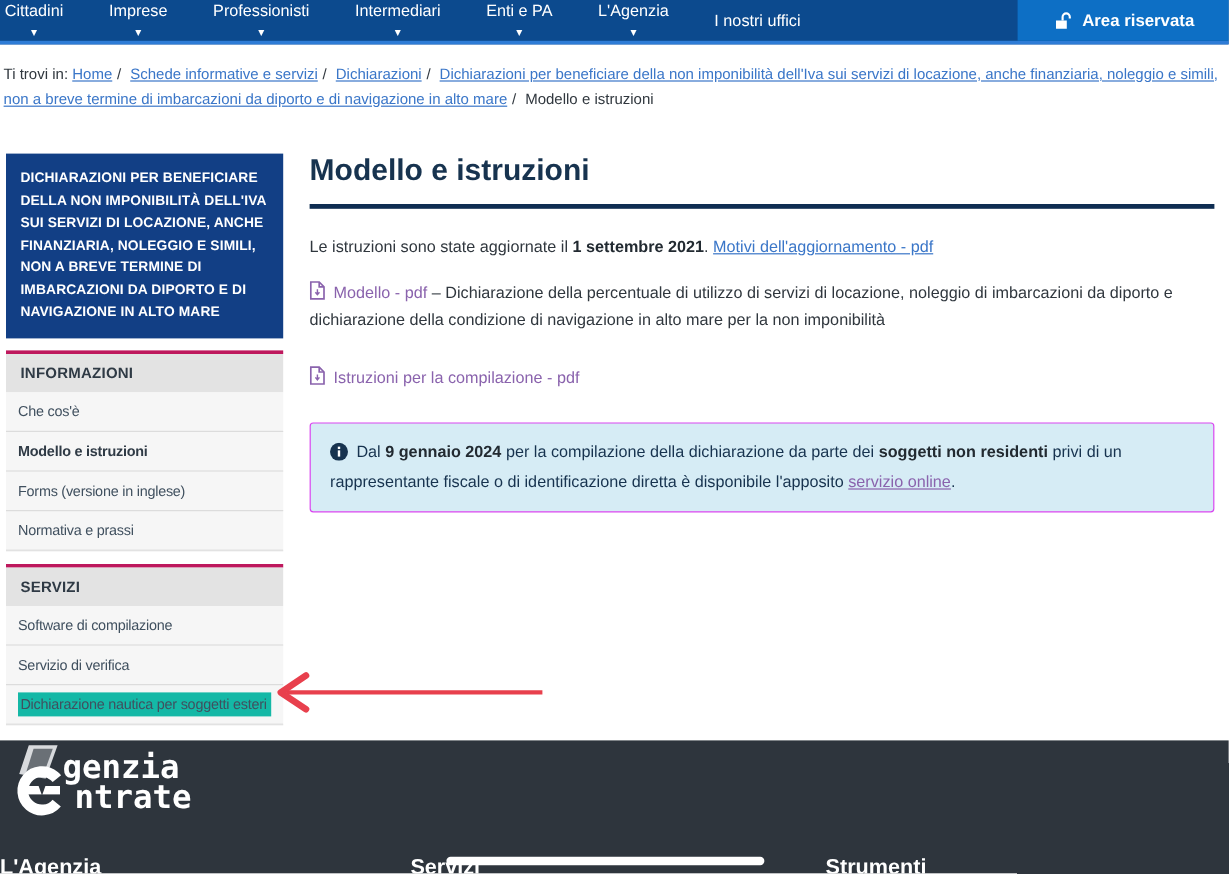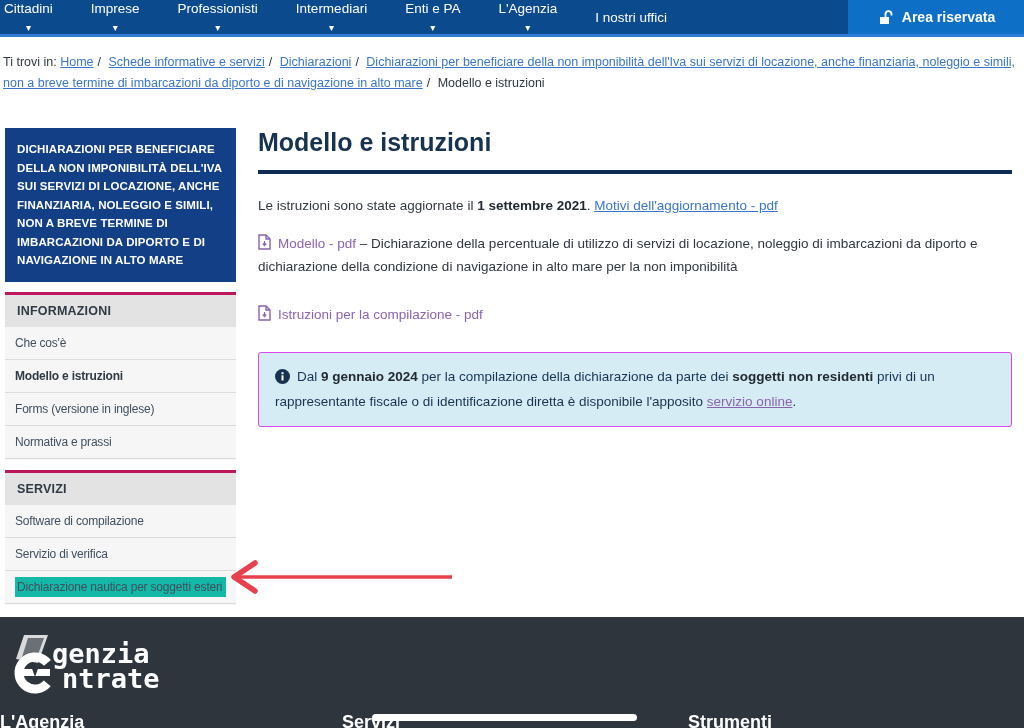--- a/index.html
+++ b/index.html
@@ -51,21 +51,21 @@
   .info-box { margin-top:25px; background:#d6ecf5; border:1px solid #d946ef; border-radius:3px;
     padding:13px 16px; font-size:13.5px; line-height:22px; color:#17334f; }
   .info-box a { color:#8a63ad; text-decoration:underline; cursor:pointer; }
   .info-icon { display:inline-block; vertical-align:-3px; margin-right:7px; }
 
   
   .arrow-annot { position:absolute; left:225px; top:558px; width:232px; height:38px; pointer-events:none; }
 
   
   .footer { position:absolute; left:0; top:617px; width:1024px; height:111px; background:#2e353d; }
-  .logo { position:absolute; left:8px; top:16px; display:flex; }
+  .logo { position:absolute; left:8px; top:2px; display:flex; }
   .logo-mark { position:relative; width:58px; height:64px; }
   .logo-text { font-family:"DejaVu Sans Mono", monospace; font-weight:bold; color:#ffffff;
     font-size:27px; line-height:25px; margin-left:-14px; margin-top:8px; }
   .logo-text .l2 { margin-left:10px; }
   .foot-col { position:absolute; top:95px; color:#ffffff; font-weight:bold; font-size:18px; cursor:pointer; }
   .foot-col.c1 { left:0px; }
   .foot-col.c2 { left:342px; }
   .foot-col.c3 { left:688px; }
   .foot-bar { position:absolute; left:372px; top:97px; width:265px; height:7px;
     background:#ffffff; border-radius:4px; }

